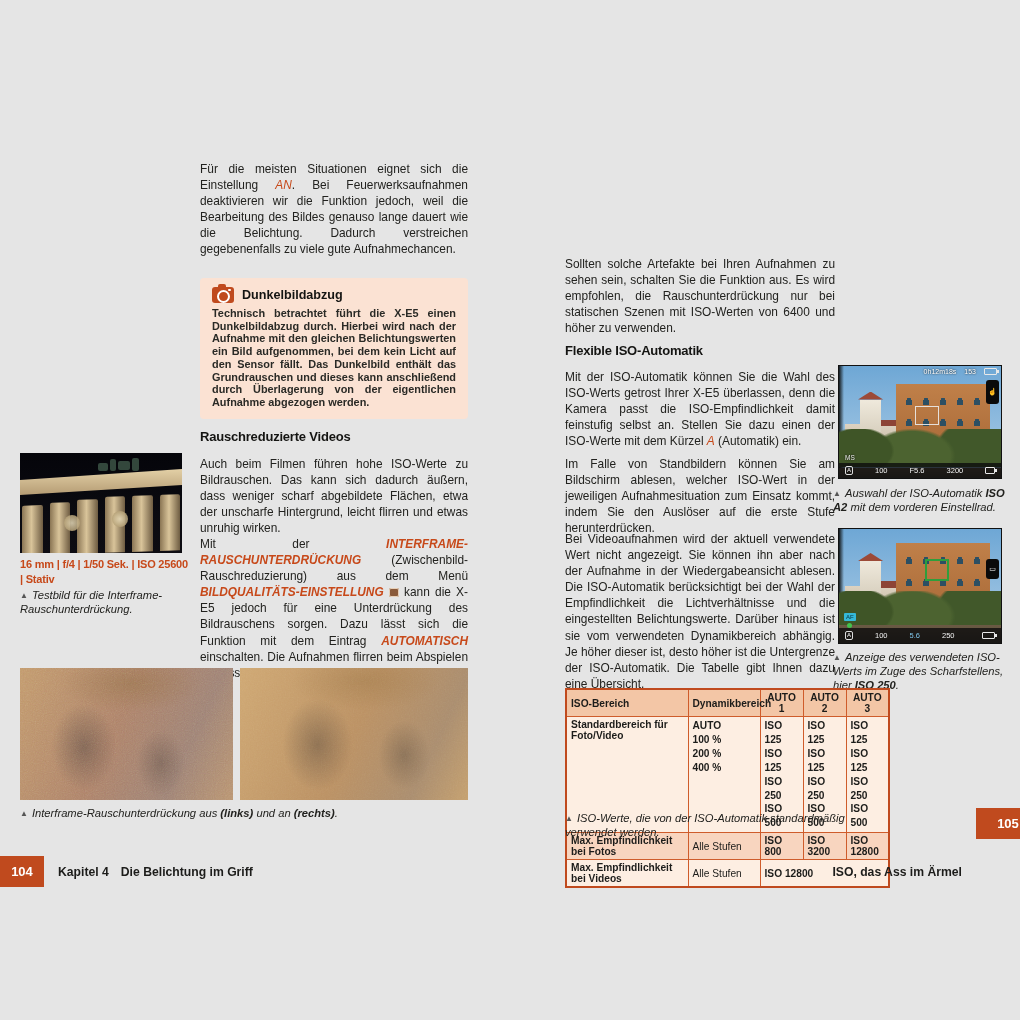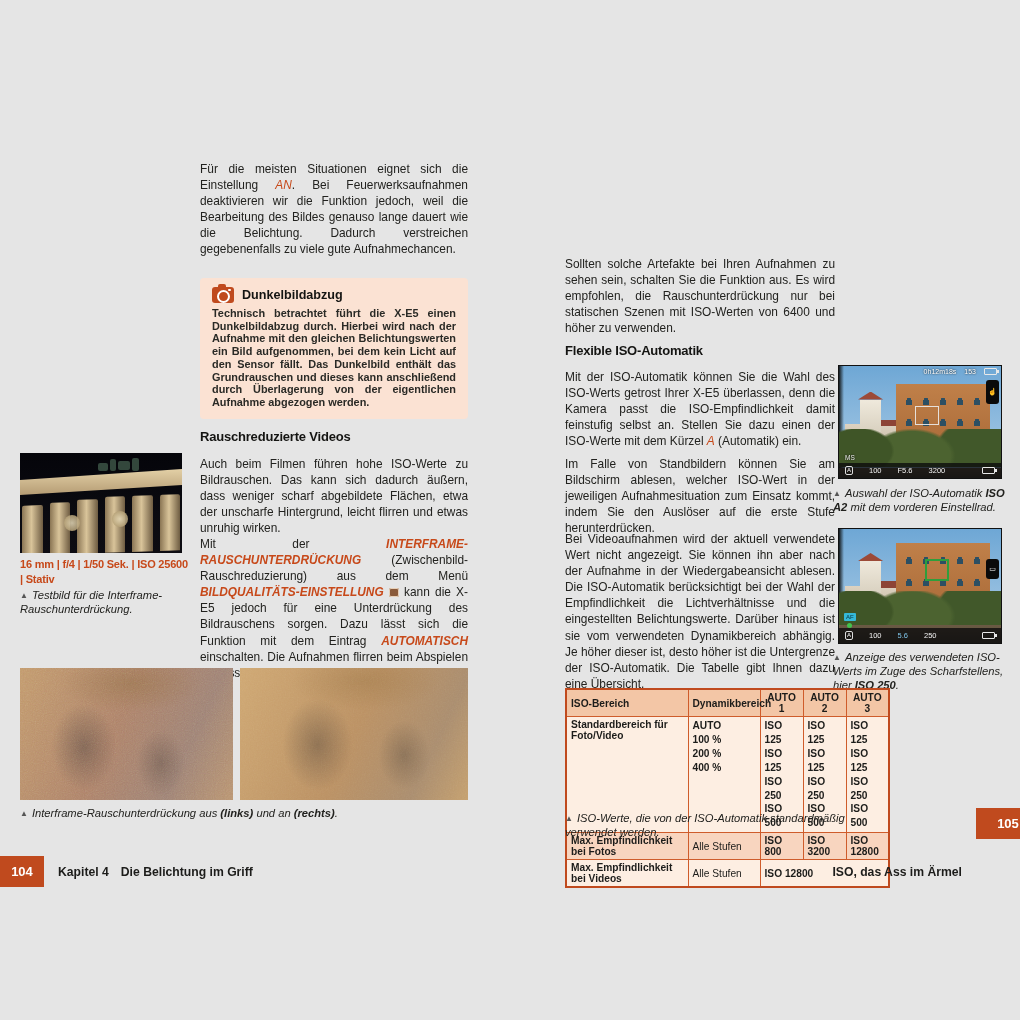--- a/index.html
+++ b/index.html
@@ -83,21 +83,21 @@
   .trees{position:absolute;left:0;right:0;background:
     radial-gradient(60px 40px at 12% 58%, #3f5527 55%, rgba(0,0,0,0) 60%),
     radial-gradient(70px 44px at 45% 70%, #4c6330 55%, rgba(0,0,0,0) 62%),
     radial-gradient(66px 48px at 85% 52%, #41582a 58%, rgba(0,0,0,0) 63%),
     linear-gradient(rgba(0,0,0,0) 30%, #54603a 75%);}
   .bridge{position:absolute;left:0;right:0;height:8px;background:linear-gradient(#a3a39b,#77776f);}
   .bank{position:absolute;left:0;right:0;bottom:0;background:linear-gradient(#6b5a44,#4c4335);}
   .hud-top{position:absolute;top:2px;left:0;right:4px;display:flex;justify-content:flex-end;gap:8px;
            font-size:7px;color:#fff;text-shadow:0 0 2px #000;align-items:center;}
   .hud-bot{position:absolute;left:0;right:0;bottom:0;height:15px;background:rgba(10,10,12,.78);
-           display:flex;align-items:center;gap:16px;padding:0 6px;font-size:7.5px;color:#f2f2f2;}
+           display:flex;align-items:center;gap:22px;padding:0 6px;font-size:7.5px;color:#f2f2f2;}
   .hud-bot .blue{color:#7fc4e8;}
   .badge-a{display:inline-block;border:1px solid #ddd;border-radius:2px;font-size:6px;padding:0 1px;line-height:7px;color:#fff;}
   .batt{width:11px;height:5px;border:1px solid #e8e8e8;border-radius:1px;position:relative;margin-left:auto;}
   .batt:after{content:"";position:absolute;right:-3px;top:1px;width:2px;height:3px;background:#e8e8e8;}
   .focus{position:absolute;border:1.5px solid rgba(235,235,235,.9);}
   .focus-g{position:absolute;border:2px solid #2f9e3c;}
   .touch-ic{position:absolute;background:#0a0a0a;border-radius:3px;color:#fff;display:flex;flex-direction:column;
             align-items:center;justify-content:center;font-size:7px;line-height:8px;}
   .mode-tag{position:absolute;font-size:6.5px;color:#eee;text-shadow:0 0 2px #000;}
   .af-tag{position:absolute;background:#35b8d8;color:#04303c;font-size:6px;line-height:8px;padding:0 2px;border-radius:1px;}

